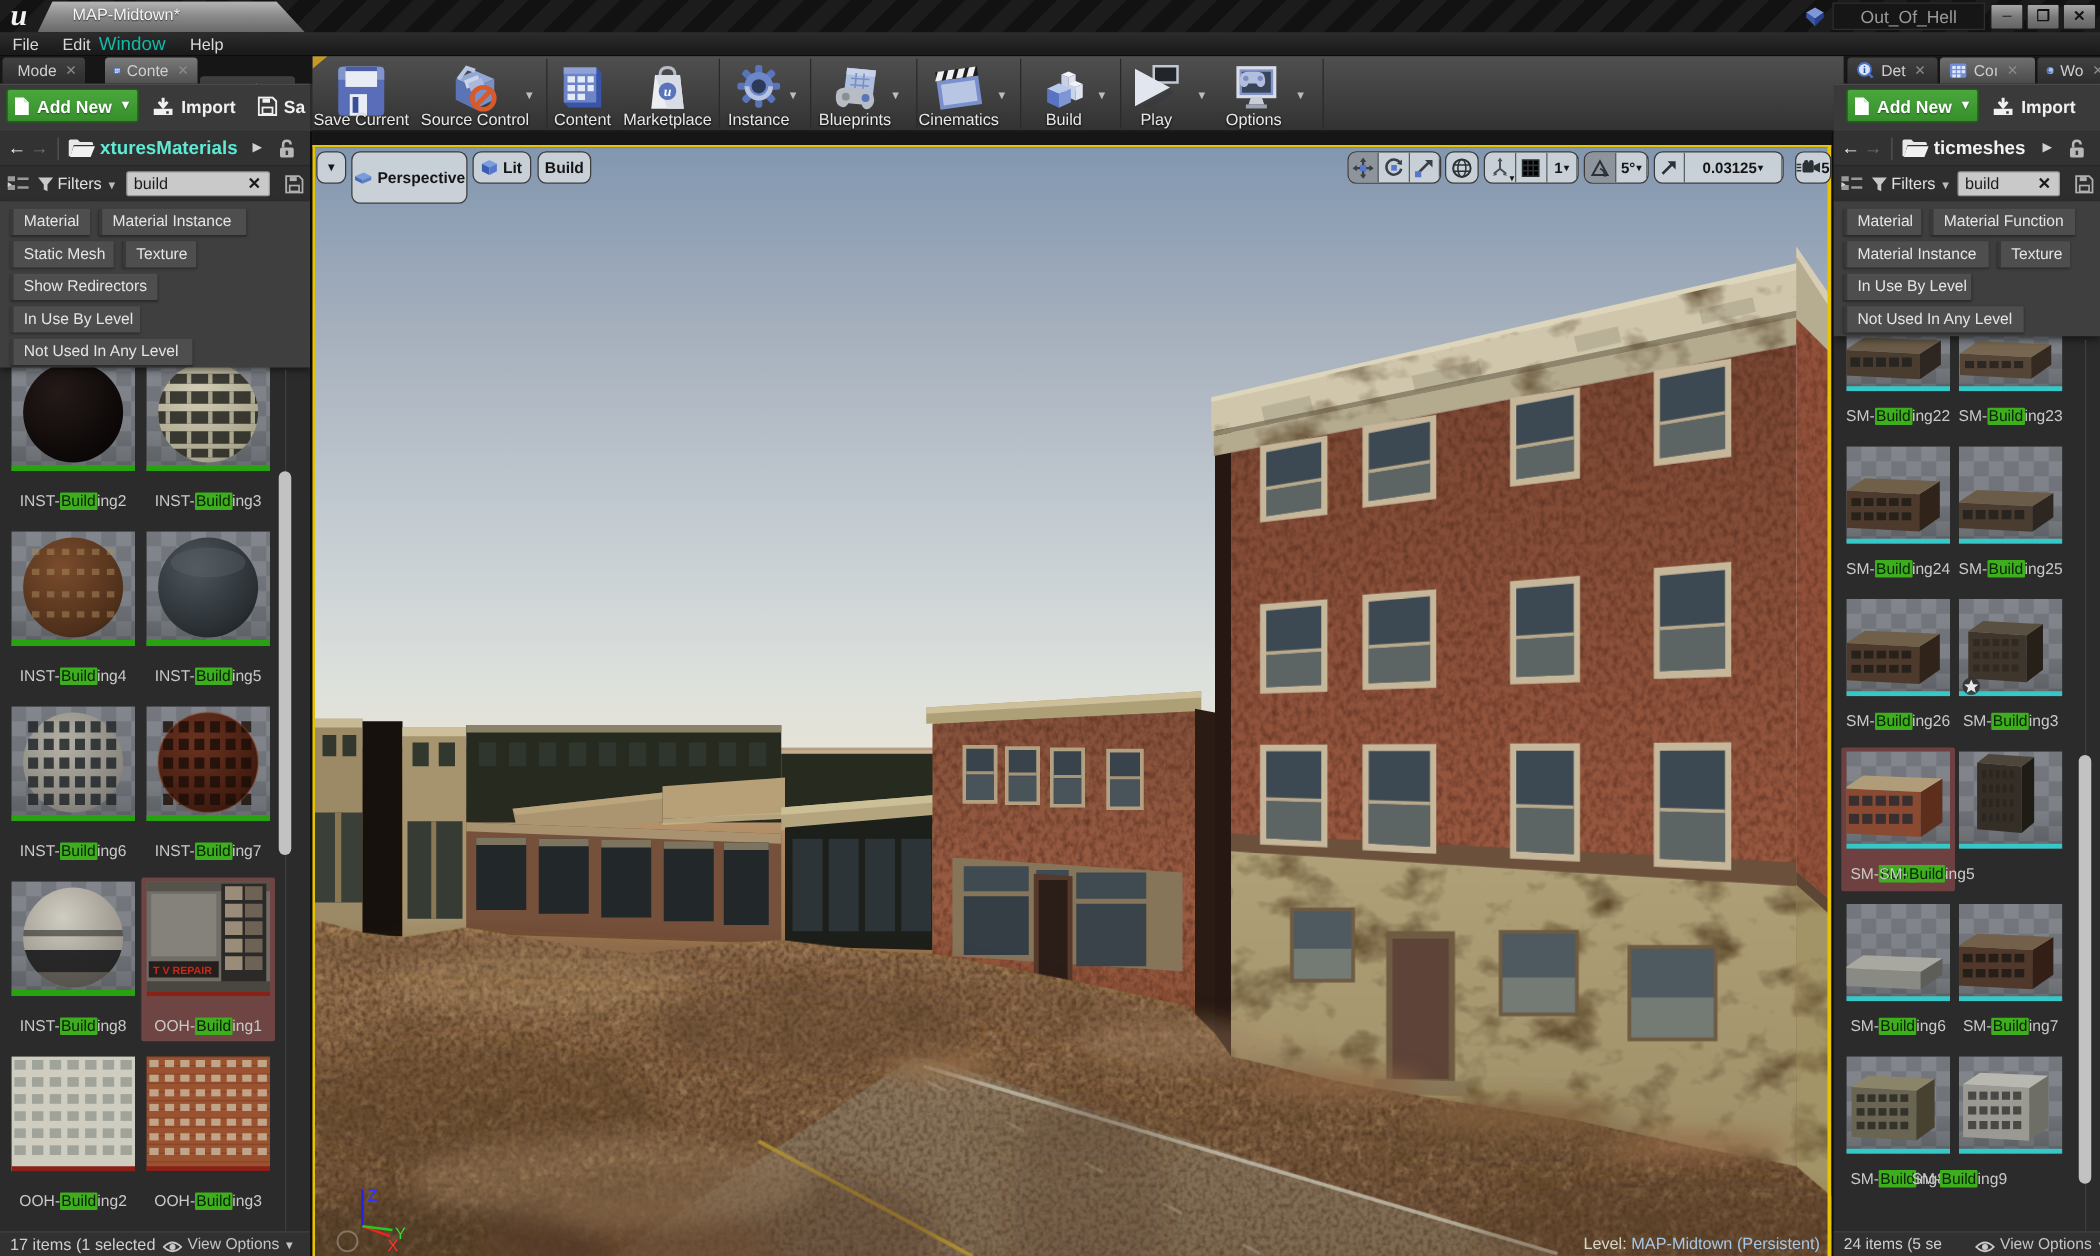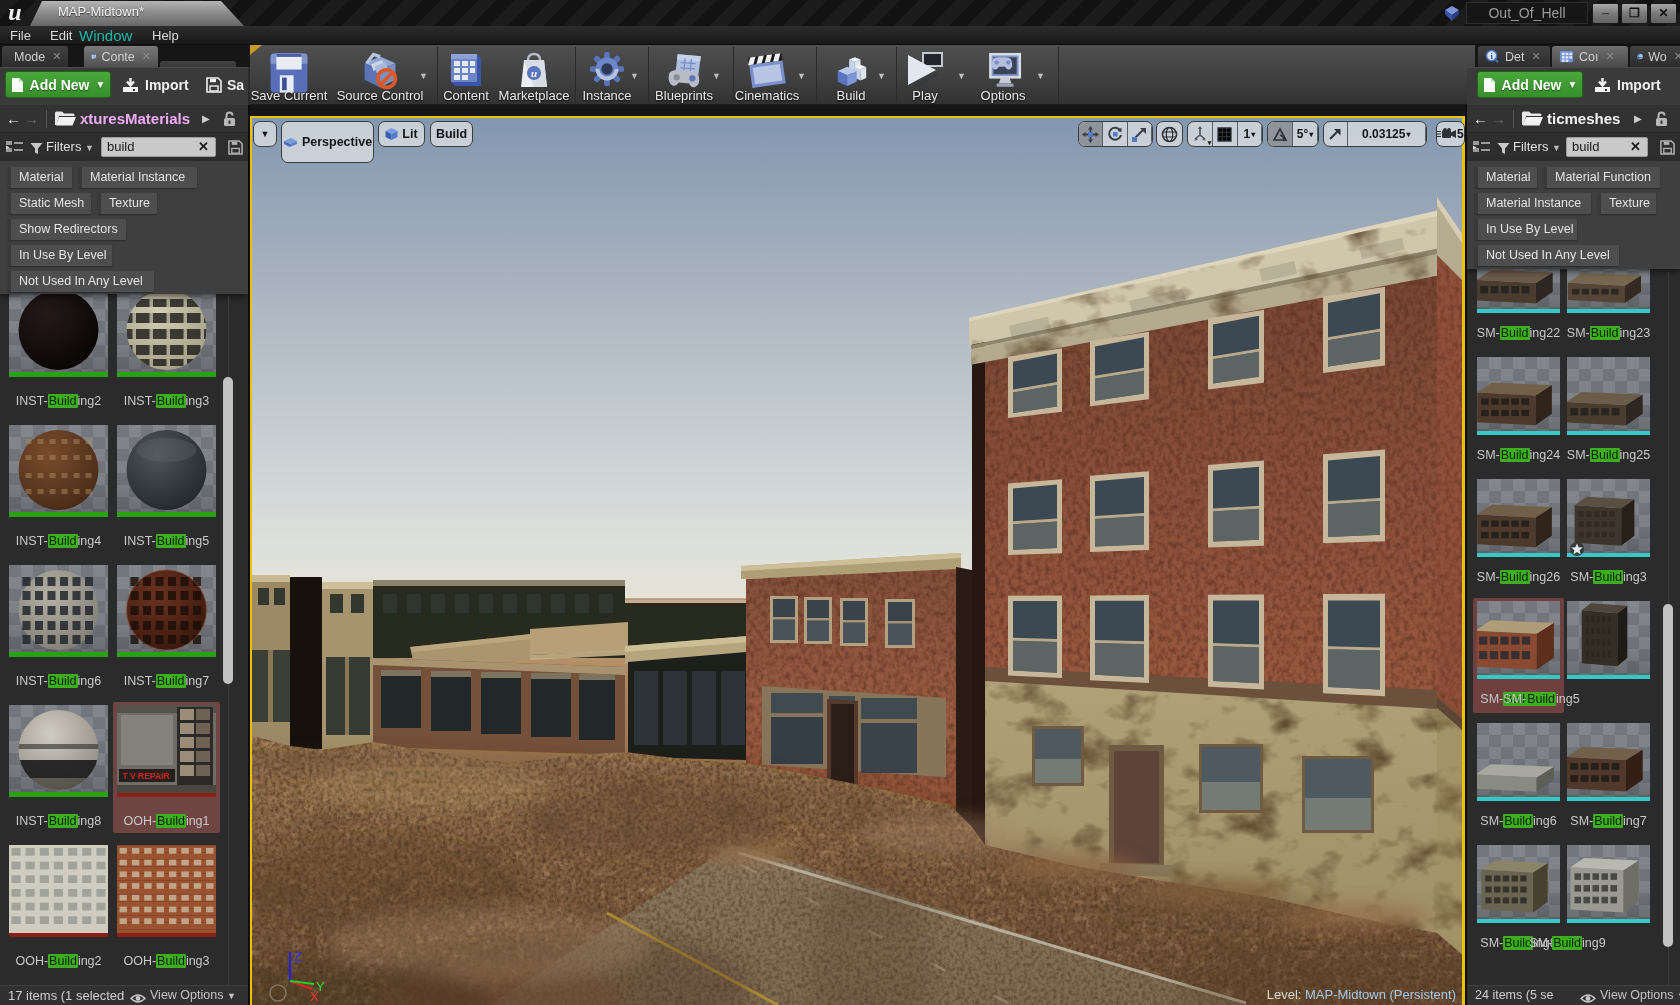--- a/index.html
+++ b/index.html
@@ -294,21 +294,21 @@
     <div class="" style="left:0px;top:105px;width:248px;height:900px;background:#2b2b2b;"></div>
     <div class="" style="left:248px;top:105px;width:2px;height:900px;background:#0d0d0d;"></div>
     <div class="" style="left:0px;top:105px;width:248px;height:28px;background:#323232;border-bottom:1px solid #262626;"></div>
     <div class="" style="left:6px;top:111px;width:18px;height:16px;color:#f0f0f0;font-size:15px;font-weight:bold;line-height:16px;">←</div>
     <div class="" style="left:24px;top:111px;width:18px;height:16px;color:#6f6f6f;font-size:15px;font-weight:bold;line-height:16px;">→</div>
     <div class="" style="left:46px;top:110px;width:1px;height:18px;background:#555;"></div>
     <div style="left:54px;top:110px"><svg width="22" height="17" viewBox="0 0 22 17">
         <path d="M1 3 Q1 1.5 2.5 1.5 L8 1.5 L10 3.5 L19 3.5 Q20.5 3.5 20.5 5 L20.5 6 L5 6 L2.5 15 L1 15 Z" fill="#e8e8e8"></path>
         <path d="M5 7 L22 7 L18.5 15.5 L2 15.5 Z" fill="#f2f2f2"></path>
       </svg></div>
-    <div class="tx" style="left:80px;top:110px;width:128px;height:18px;color:#f0abfc;font-size:15px;font-weight:bold;line-height:18px;overflow:hidden;">xturesMaterials</div>
+    <div class="tx" style="left:80px;top:110px;width:128px;height:18px;color:#5eead4;font-size:15px;font-weight:bold;line-height:18px;overflow:hidden;">xturesMaterials</div>
     <div class="" style="left:202px;top:112px;width:10px;height:14px;color:#d0d0d0;font-size:10px;line-height:14px;">▶</div>
     <div style="left:222px;top:111px"><svg width="15" height="16" viewBox="0 0 15 16">
         <rect x="2" y="7" width="11" height="8" rx="1.5" fill="#b8b8b8"></rect>
         <path d="M4.5 7 V4.5 Q4.5 1.5 7.5 1.5 Q10.5 1.5 10.5 4.5" fill="none" stroke="#b8b8b8" stroke-width="2"></path>
         <rect x="6.5" y="9.5" width="2" height="3.5" fill="#3a3a3a"></rect>
       </svg></div>
     <div class="" style="left:0px;top:133px;width:248px;height:28px;background:#2e2e2e;"></div>
     <div style="left:6px;top:140px"><svg width="17" height="15" viewBox="0 0 17 15">
         <g fill="#9a9a9a">
           <rect x="0" y="1" width="6" height="4"></rect>

